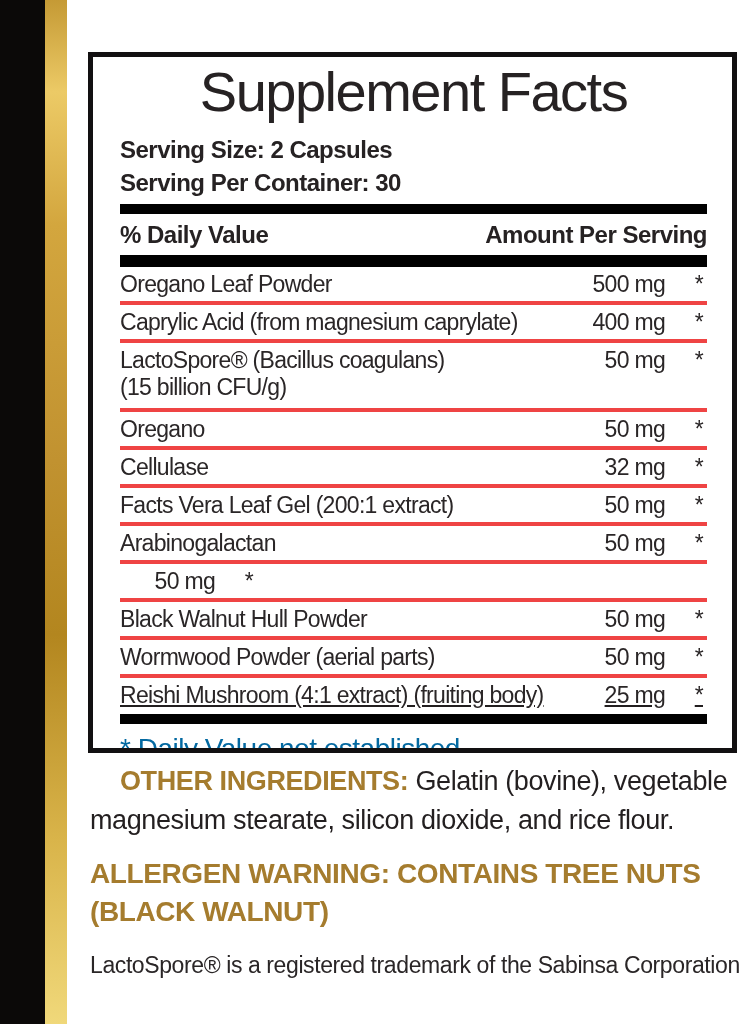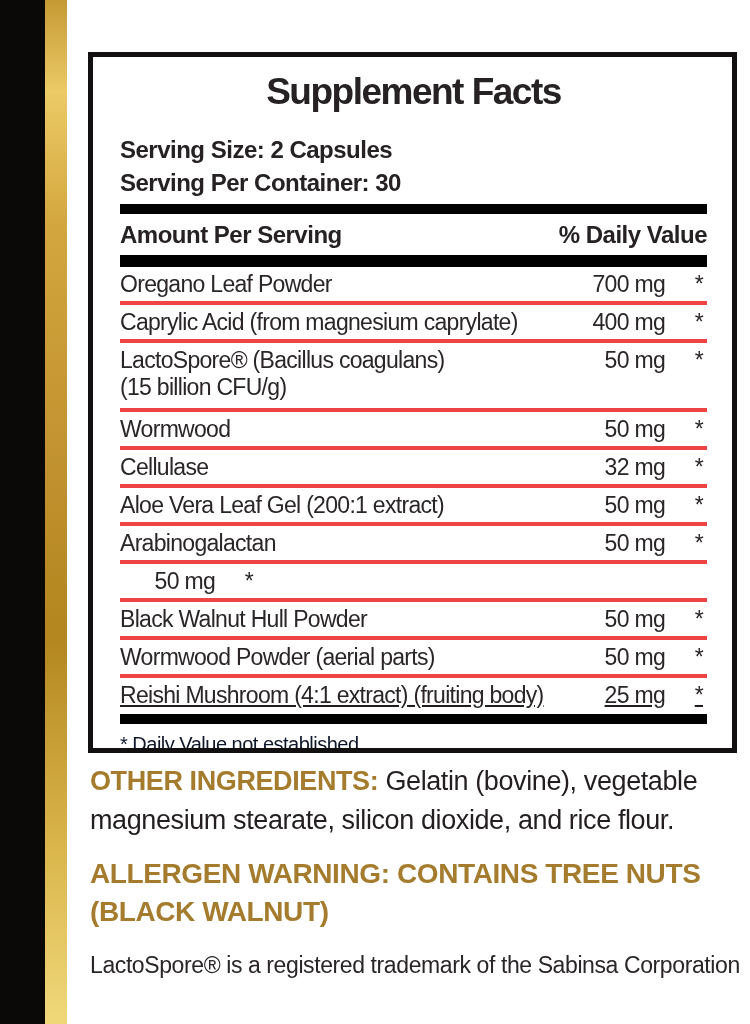--- a/index.html
+++ b/index.html
@@ -27,22 +27,22 @@
     background:#ffffff;
     box-sizing:content-box;
     overflow:hidden;
   }
   .panel-inner{
     padding:0 25px 0 27px;
   }
   .sf-title{
     margin-top:6px;
     text-align:center;
-    font-size:37px;line-height:58px;
-    font-weight:700;letter-spacing:-1.5px;
+    font-size:56px;line-height:58px;
+    font-weight:400;letter-spacing:-1.5px;
     color:#262223;
   }
   .serving-block{margin-top:12px;}
   .serving-line{
     font-size:24px;line-height:33px;
     font-weight:700;letter-spacing:-0.5px;
     color:#262223;
   }
   .thick-rule{height:10px;background:#000000;}
   .rule-1{margin-top:5px;}
@@ -61,30 +61,30 @@
     font-size:23px;line-height:27px;letter-spacing:-0.7px;
   }
   .rows .row:last-child{border-bottom:none;text-decoration:underline;}
   .rows .row.two-line{padding-bottom:7px;}
   .row-name{flex:1;white-space:nowrap;color:#2a2627;}
   .row-name .line2{display:block;}
   .row-amt{width:95px;text-align:right;white-space:nowrap;color:#2a2627;}
   .row-dv{width:42px;text-align:right;padding-right:4px;box-sizing:border-box;color:#2a2627;}
   .footnote{
     padding:9px 0 0 0;
-    font-size:20px;letter-spacing:-0.5px;
-    color:#0f172a;
+    font-size:28px;letter-spacing:-0.5px;
+    color:#0369a1;
   }
   
   .bottom-block{
     position:absolute;left:90px;width:672px;
     letter-spacing:-0.4px;
   }
   .other{top:762px;font-size:27px;line-height:39px;color:#231f20;}
-  .other .gold-label{font-weight:700;color:var(--gold-text,#a57c2e);}
+  .other .gold-label{font-weight:700;color:var(--gold-text,#a57c2e);margin-left:30px;}
   .allergen{top:855px;font-size:28px;line-height:38px;font-weight:700;color:var(--gold-text,#a57c2e);}
   .trademark{top:950px;font-size:23px;line-height:30px;white-space:nowrap;color:#2a2627;}
 </style>
 </head>
 <body>
 
 <div class="page">
 
   <div class="stripe-black" style="background: rgb(11, 9, 8);"></div>
   <div class="stripe-gold" style="background: linear-gradient(rgb(197, 154, 53) 0%, rgb(236, 202, 102) 9%, rgb(211, 166, 62) 22%, rgb(193, 146, 48) 45%, rgb(179, 134, 31) 62%, rgb(217, 180, 74) 82%, rgb(240, 216, 122) 100%);"></div>
@@ -95,59 +95,59 @@
       <div class="sf-title">Supplement Facts</div>
 
       <div class="serving-block">
         <div class="serving-line">Serving Size: 2 Capsules</div>
         <div class="serving-line">Serving Per Container: 30</div>
       </div>
 
       <div class="thick-rule rule-1" style="background: rgb(0, 0, 0);"></div>
 
       <div class="col-header">
+        <span>% Daily Value</span>
         <span>Amount Per Serving</span>
-        <span>% Daily Value</span>
       </div>
 
       <div class="thick-rule rule-2" style="background: rgb(0, 0, 0);"></div>
 
       <div class="rows">
   <div class="row">
     <span class="row-name"><span class="line1">Oregano Leaf Powder</span></span>
-    <span class="row-amt">700 mg</span>
+    <span class="row-amt">500 mg</span>
     <span class="row-dv">*</span>
   </div>
 
   <div class="row">
     <span class="row-name"><span class="line1">Caprylic Acid (from magnesium caprylate)</span></span>
     <span class="row-amt">400 mg</span>
     <span class="row-dv">*</span>
   </div>
 
   <div class="row two-line">
     <span class="row-name"><span class="line1">LactoSpore® (Bacillus coagulans)</span><span class="line2">(15 billion CFU/g)</span></span>
     <span class="row-amt">50 mg</span>
     <span class="row-dv">*</span>
   </div>
 
   <div class="row">
-    <span class="row-name"><span class="line1">Wormwood</span></span>
+    <span class="row-name"><span class="line1">Oregano</span></span>
     <span class="row-amt">50 mg</span>
     <span class="row-dv">*</span>
   </div>
 
   <div class="row">
     <span class="row-name"><span class="line1">Cellulase</span></span>
     <span class="row-amt">32 mg</span>
     <span class="row-dv">*</span>
   </div>
 
   <div class="row">
-    <span class="row-name"><span class="line1">Aloe Vera Leaf Gel (200:1 extract)</span></span>
+    <span class="row-name"><span class="line1">Facts Vera Leaf Gel (200:1 extract)</span></span>
     <span class="row-amt">50 mg</span>
     <span class="row-dv">*</span>
   </div>
 
   <div class="row">
     <span class="row-name"><span class="line1">Arabinogalactan</span></span>
     <span class="row-amt">50 mg</span>
     <span class="row-dv">*</span>
   </div>
 

